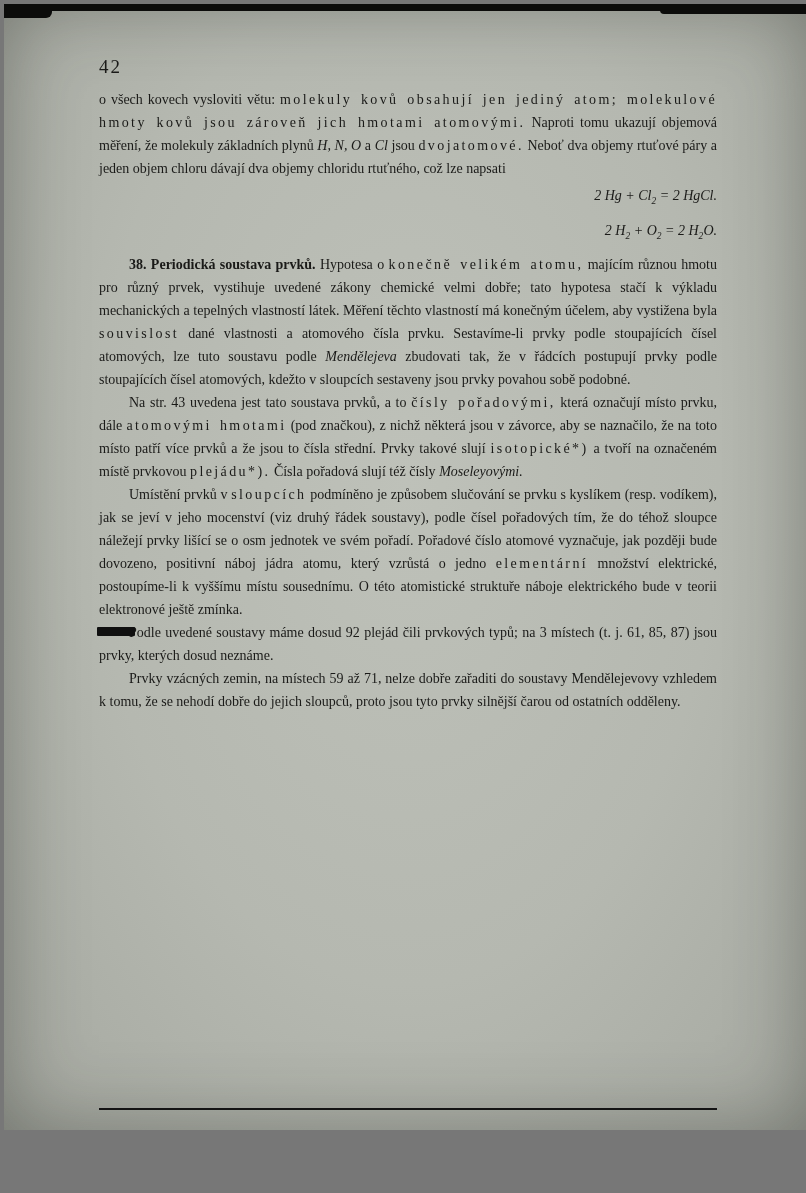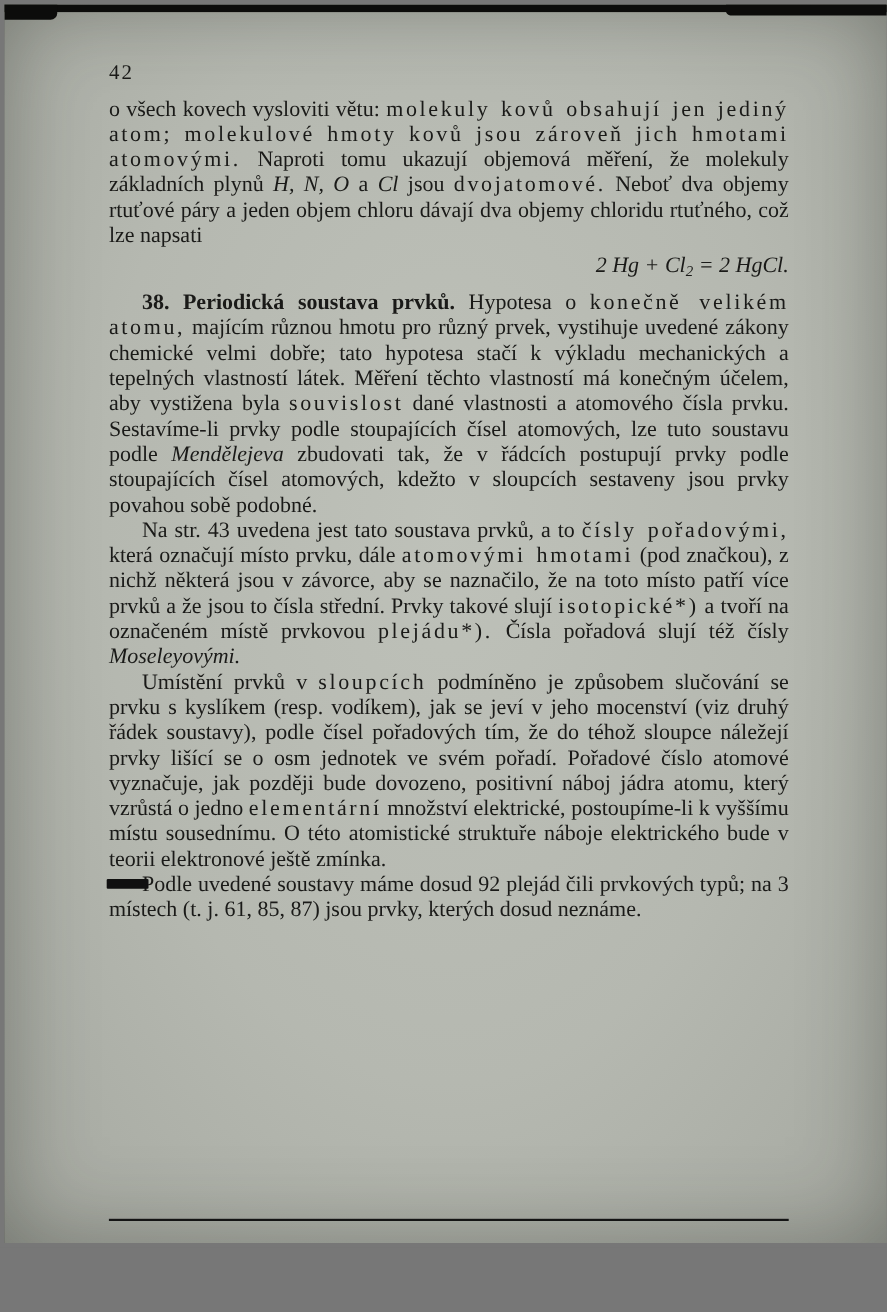--- a/index.html
+++ b/index.html
@@ -17,21 +17,21 @@
     box-shadow: inset 0 0 80px rgba(32, 34, 30, 0.38);
     font-family: "Liberation Serif", "DejaVu Serif", serif;
     color: var(--ink, #1a1a18);
   }
   .scan-edge-top { position: absolute; top: 0; left: 0; width: 806px; height: 7px; background: var(--edge, #0c0c0b); }
   .corner-blob-left { position: absolute; top: 0; left: 0; width: 48px; height: 14px; background: var(--edge, #0c0c0b); border-radius: 0 0 6px 0; }
   .corner-blob-right { position: absolute; top: 0; right: 0; width: 150px; height: 10px; background: var(--edge, #0c0c0b); border-radius: 0 0 0 4px; }
   .page-number { position: absolute; top: 52px; left: 95px; font-size: 19px; letter-spacing: 2px; }
   .text-block {
     position: absolute; top: 84px; left: 95px; width: 618px;
-    font-size: 20px; line-height: 23px; text-align: justify;
+    font-size: 14px; line-height: 23px; text-align: justify;
   }
   .para { margin: 0; position: relative; }
   .para.indent { text-indent: 30px; }
   .formula { margin: 4px 0 6px; text-align: right; font-style: italic; text-indent: 0; }
   .run-spaced { letter-spacing: 2.4px; word-spacing: 1.5px; }
   .run-italic { font-style: italic; }
   .run-bold { font-weight: bold; }
   .run-sub { font-size: 68%; vertical-align: -16%; letter-spacing: 0; }
   .ink-mark { position: absolute; left: -2px; top: 6px; width: 38px; height: 9px; background: #101010; border-radius: 1px; }
   .footnote-rule { position: absolute; top: 1104px; left: 95px; width: 618px; height: 2px; background: #141414; }
@@ -45,21 +45,23 @@
 <body>
 
 <div class="page" style="--paper: #b5b8b0; --paper-light: #bec1b9; --paper-dark: #a5a8a0; --ink: #1a1a18; --edge: #0c0c0b;">
   <div class="scan-edge-top"></div>
   <div class="corner-blob-left"></div>
   <div class="corner-blob-right"></div>
   <div class="page-number">42</div>
   <div class="text-block" id="content-root">
       <p class="para"><span class="run-normal">o všech kovech vysloviti větu: </span><span class="run-spaced">molekuly kovů obsahují jen jediný atom; molekulové hmoty kovů jsou zároveň jich hmotami atomovými.</span><span class="run-normal"> Naproti tomu ukazují objemová měření, že molekuly základních plynů </span><span class="run-italic">H, N, O</span><span class="run-normal"> a </span><span class="run-italic">Cl</span><span class="run-normal"> jsou </span><span class="run-spaced">dvojatomové.</span><span class="run-normal"> Neboť dva objemy rtuťové páry a jeden objem chloru dávají dva objemy chloridu rtuťného, což lze napsati</span></p>
       <div class="formula"><span class="run-normal">2 Hg + Cl</span><span class="run-sub">2</span><span class="run-normal"> = 2 HgCl.</span></div>
+      <div class="formula"><span class="run-normal">2 H</span><span class="run-sub">2</span><span class="run-normal"> + O</span><span class="run-sub">2</span><span class="run-normal"> = 2 H</span><span class="run-sub">2</span><span class="run-normal">O.</span></div>
       <p class="para indent"><span class="run-bold">38. Periodická soustava prvků.</span><span class="run-normal"> Hypotesa o </span><span class="run-spaced">konečně velikém atomu,</span><span class="run-normal"> majícím různou hmotu pro různý prvek, vystihuje uvedené zákony chemické velmi dobře; tato hypotesa stačí k výkladu mechanických a tepelných vlastností látek. Měření těchto vlastností má konečným účelem, aby vystižena byla </span><span class="run-spaced">souvislost</span><span class="run-normal"> dané vlastnosti a atomového čísla prvku. Sestavíme-li prvky podle stoupajících čísel atomových, lze tuto soustavu podle </span><span class="run-italic">Mendělejeva</span><span class="run-normal"> zbudovati tak, že v řádcích postupují prvky podle stoupajících čísel atomových, kdežto v sloupcích sestaveny jsou prvky povahou sobě podobné.</span></p>
       <p class="para indent"><span class="run-normal">Na str. 43 uvedena jest tato soustava prvků, a to </span><span class="run-spaced">čísly pořadovými,</span><span class="run-normal"> která označují místo prvku, dále </span><span class="run-spaced">atomovými hmotami</span><span class="run-normal"> (pod značkou), z nichž některá jsou v závorce, aby se naznačilo, že na toto místo patří více prvků a že jsou to čísla střední. Prvky takové slují </span><span class="run-spaced">isotopické*)</span><span class="run-normal"> a tvoří na označeném místě prvkovou </span><span class="run-spaced">plejádu*).</span><span class="run-normal"> Čísla pořadová slují též čísly </span><span class="run-italic">Moseleyovými.</span></p>
       <p class="para indent"><span class="run-normal">Umístění prvků v </span><span class="run-spaced">sloupcích</span><span class="run-normal"> podmíněno je způsobem slučování se prvku s kyslíkem (resp. vodíkem), jak se jeví v jeho mocenství (viz druhý řádek soustavy), podle čísel pořadových tím, že do téhož sloupce náležejí prvky lišící se o osm jednotek ve svém pořadí. Pořadové číslo atomové vyznačuje, jak později bude dovozeno, positivní náboj jádra atomu, který vzrůstá o jedno </span><span class="run-spaced">elementární</span><span class="run-normal"> množství elektrické, postoupíme-li k vyššímu místu sousednímu. O této atomistické struktuře náboje elektrického bude v teorii elektronové ještě zmínka.</span></p>
       <p class="para indent"><span class="ink-mark"></span><span class="run-normal">Podle uvedené soustavy máme dosud 92 plejád čili prvkových typů; na 3 místech (t. j. 61, 85, 87) jsou prvky, kterých dosud neznáme.</span></p>
+      <p class="para indent"><span class="run-normal">Prvky vzácných zemin, na místech 59 až 71, nelze dobře zařaditi do soustavy Mendělejevovy vzhledem k tomu, že se nehodí dobře do jejich sloupců, proto jsou tyto prvky silnější čarou od ostatních odděleny.</span></p>
     </div>
   <div class="footnote-rule"></div>
   <p class="footnote" id="footnote-root"><span class="run-normal">*) Název zavedl </span><span class="run-italic">Soddy</span><span class="run-normal"> 1911, název plejády jest od </span><span class="run-italic">Fajanse</span><span class="run-normal"> (1913).</span></p>
   <div class="scratch"></div>
 </div>
 
 </body></html>

